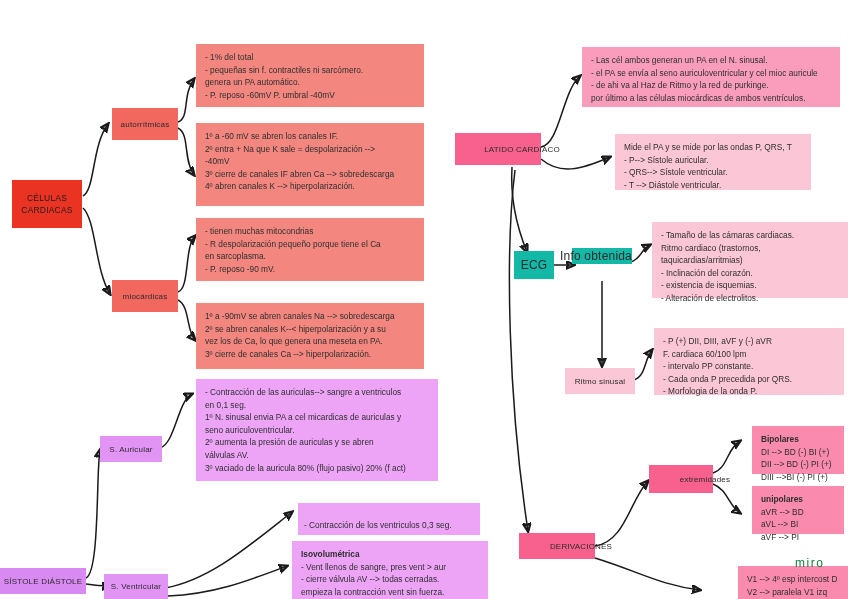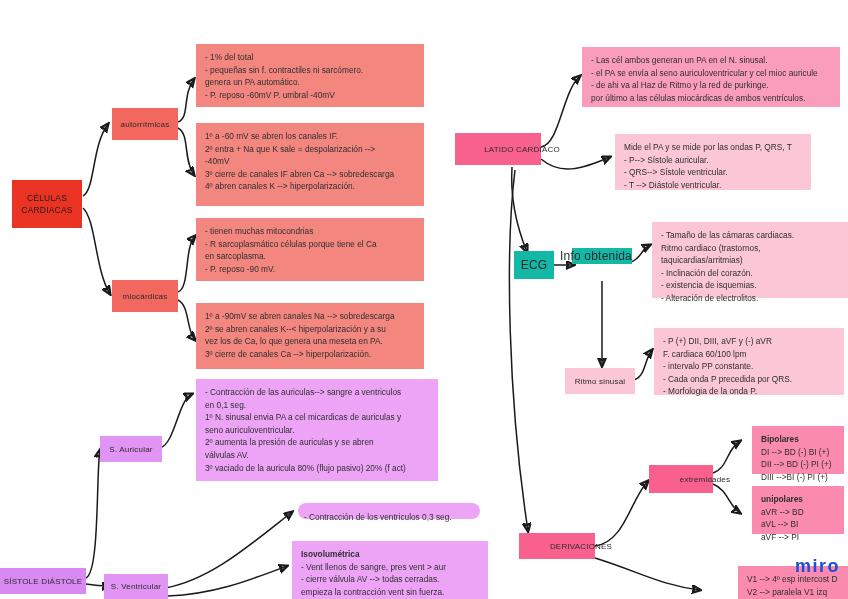--- a/index.html
+++ b/index.html
@@ -45,24 +45,24 @@
   
   .n-hot{background:#f8608e;font-size:8px;padding-left:48px;}
   .n-pinkmed{background:#14b8a6;font-size:12px;}
   .n-pinklight{background:#fbc6d6;font-size:8px;}
   .n-violet{background:#e294f5;font-size:8px;}
   .n-violet2{background:#d989f2;font-size:8px;}
   .line{display:block;}
   .bold{font-weight:bold;}
   .watermark{
     position:absolute;
-    font-size:18px;
-    color:#1d4ed8;
+    font-size:12px;
+    color:#15803d;
     letter-spacing:1.5px;
-    font-weight:bold;
+    font-weight:normal;
     z-index:4;
     pointer-events:none;
   }
   svg.arrows{position:absolute;left:0;top:0;width:848px;height:599px;z-index:1;pointer-events:none;}
   svg.arrows path{fill:none;stroke:#1a1a1a;stroke-width:1.5;}
 </style>
 </head>
 <body>
 
 <div id="canvas">
@@ -141,21 +141,21 @@
   <div class="block b-salmon" style="left:196px;top:123px;width:228px;height:83px;">
     <span class="line">1º a -60 mV se abren los canales IF.</span>
     <span class="line">2º entra + Na que K sale = despolarización --&gt;</span>
     <span class="line">-40mV</span>
     <span class="line">3º cierre de canales IF abren Ca --&gt; sobredescarga</span>
     <span class="line">4º abren canales K --&gt; hiperpolarización.</span>
   </div>
 
   <div class="block b-salmon" style="left:196px;top:218px;width:228px;height:63px;">
     <span class="line">- tienen muchas mitocondrias</span>
-    <span class="line">- R sarcoplasmático células porque tiene el Ca</span>
+    <span class="line">- R despolarización pequeño porque tiene el Ca</span>
     <span class="line">en sarcoplasma.</span>
     <span class="line">- P. reposo -90 mV.</span>
   </div>
 
   <div class="block b-salmon" style="left:196px;top:303px;width:228px;height:66px;">
     <span class="line">1º a -90mV se abren canales Na --&gt; sobredescarga</span>
     <span class="line">2º se abren canales K--&lt; hiperpolarización y a su</span>
     <span class="line">vez los de Ca, lo que genera una meseta en PA.</span>
     <span class="line">3º cierre de canales Ca --&gt; hiperpolarización.</span>
   </div>
@@ -251,21 +251,21 @@
   <div class="block b-violet" style="left:196px;top:379px;width:242px;height:102px;">
     <span class="line">- Contracción de las auriculas--&gt; sangre a ventriculos</span>
     <span class="line">en 0,1 seg.</span>
     <span class="line">1º N. sinusal envia PA a cel micardicas de auriculas y</span>
     <span class="line">seno auriculoventricular.</span>
     <span class="line">2º aumenta la presión de auriculas y se abren</span>
     <span class="line">válvulas AV.</span>
     <span class="line">3º vaciado de la auricula 80% (flujo pasivo) 20% (f act)</span>
   </div>
 
-  <div class="block b-violet" style="left:298px;top:503px;width:182px;height:16px;padding:8px 6px;border-radius:10px;">
+  <div class="block b-violet" style="left:298px;top:503px;width:182px;height:24px;padding:16px 6px;">
     <span class="line">- Contracción de los ventriculos 0,3 seg.</span>
   </div>
 
   <div class="block b-violet" style="left:292px;top:541px;width:196px;height:58px;">
     <span class="line bold">Isovolumétrica</span>
     <span class="line">- Vent llenos de sangre, pres vent &gt; aur</span>
     <span class="line">- cierre válvula AV --&gt; todas cerradas.</span>
     <span class="line">  empieza la contracción vent sin fuerza.</span>
   </div>
 

